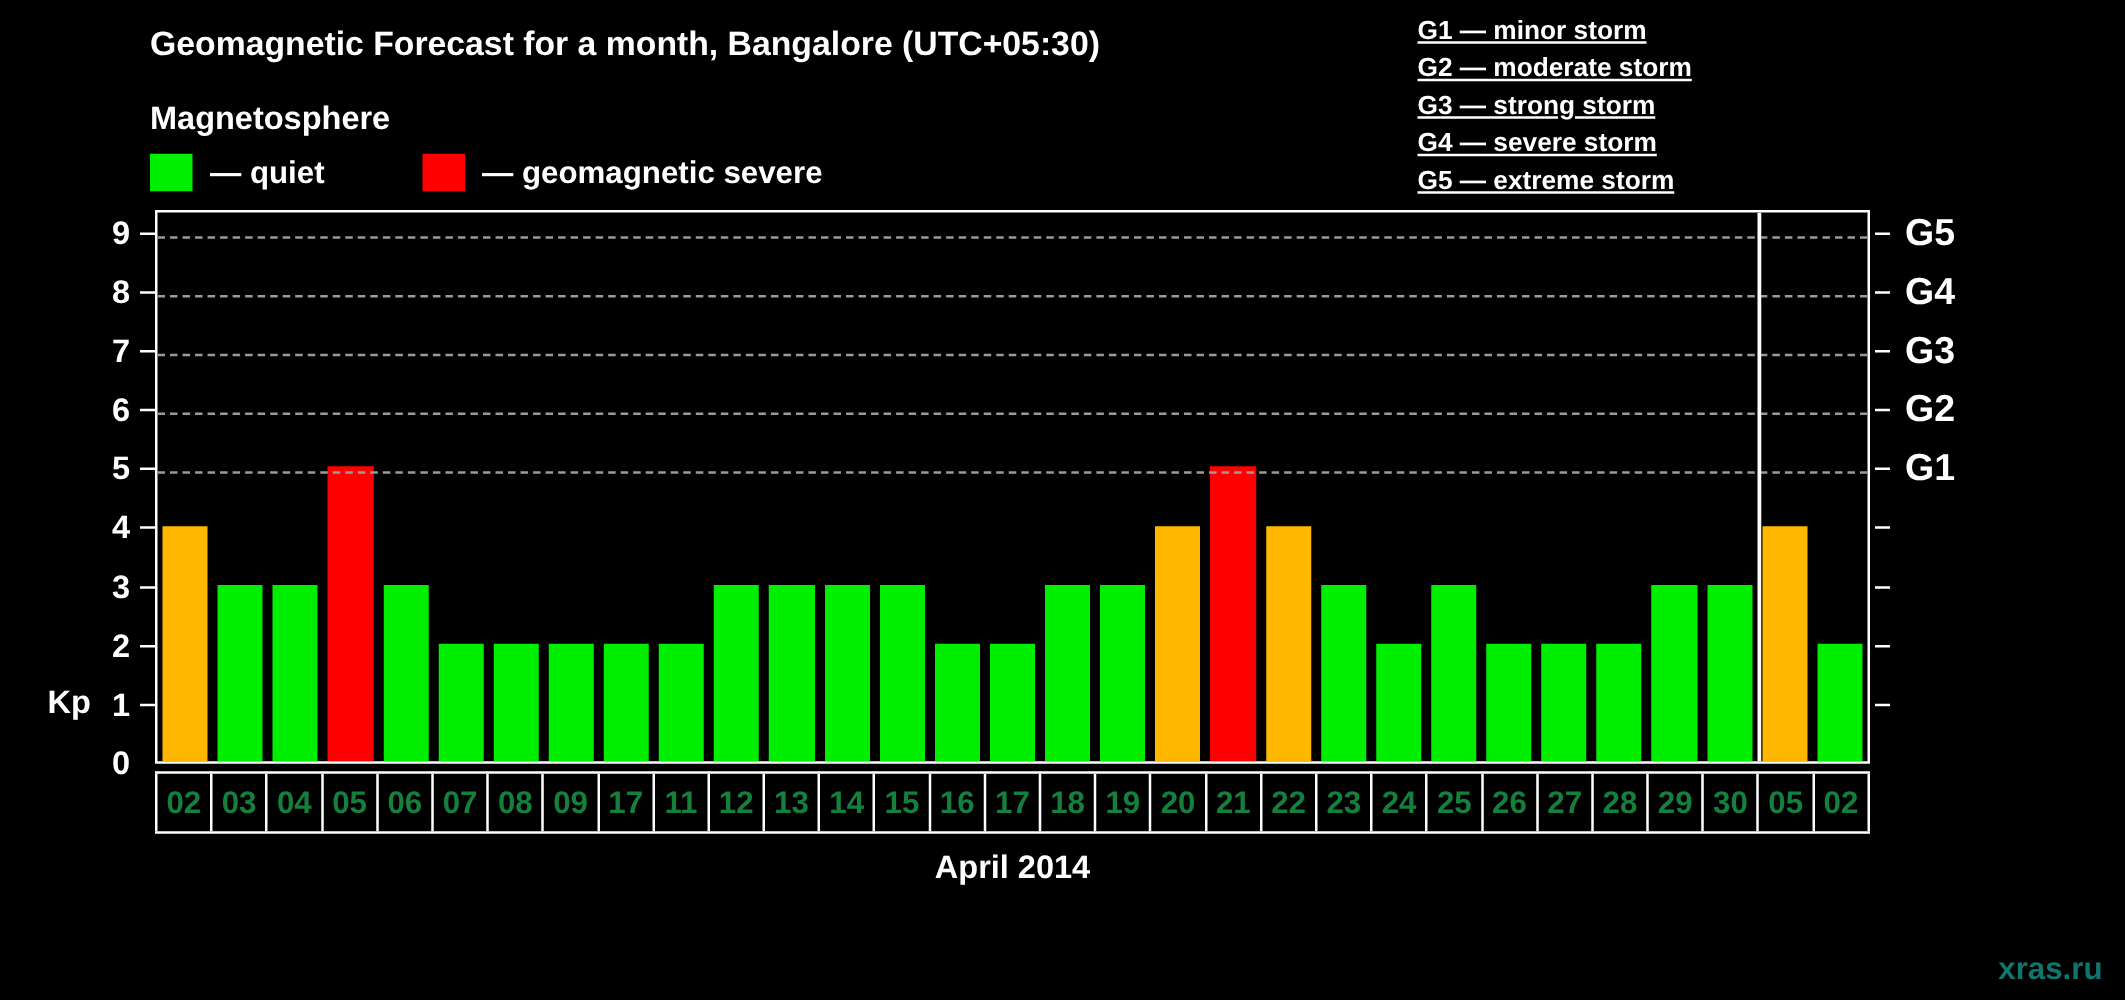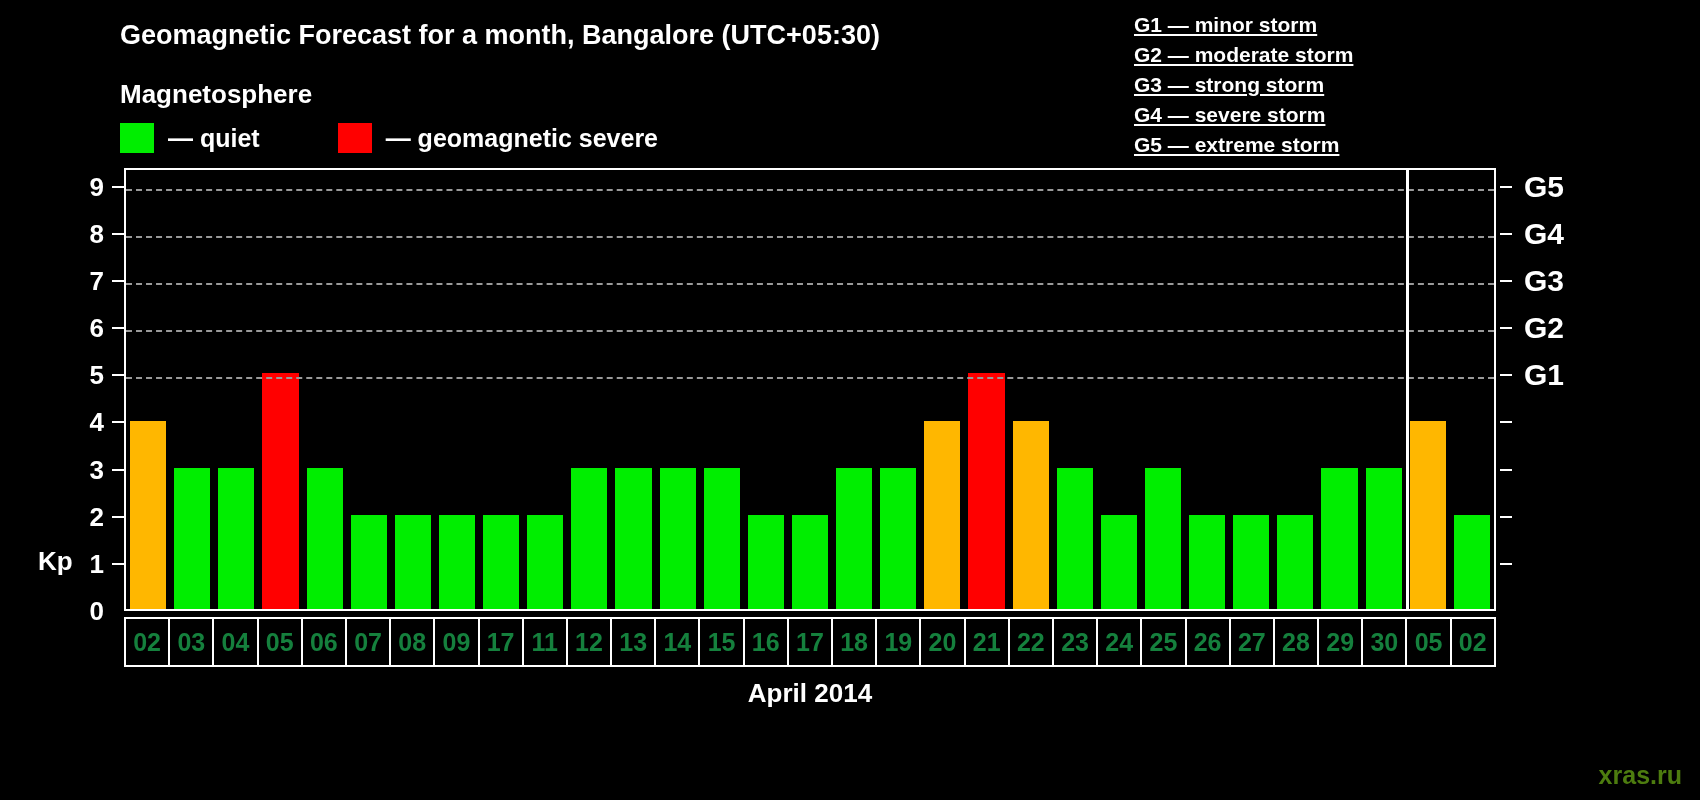--- a/index.html
+++ b/index.html
@@ -40,21 +40,21 @@
   .gtickmark{position:absolute;left:0px;width:12px;height:2px;background:#fff;transform:translateY(-50%);}
 
   
   .xaxis{position:absolute;left:124px;top:617px;width:1372px;height:46px;display:flex;border-top:2px solid #fff;border-bottom:2px solid #fff;box-sizing:content-box;}
   .xcell{flex:1 1 0;display:flex;align-items:center;justify-content:center;border-right:2px solid #fff;box-sizing:border-box;}
   .xcell:first-child{border-left:2px solid #fff;}
   .xcell-text{font-size:25px;font-weight:bold;color:#15803d;}
 
   .xtitle{position:absolute;left:0;top:678px;width:1620px;text-align:center;font-size:26px;font-weight:bold;color:#fff;}
 
-  .watermark{position:absolute;right:18px;bottom:10px;font-size:25px;font-weight:bold;color:#4d7c0f;}
+  .watermark{position:absolute;right:18px;bottom:10px;font-size:25px;font-weight:bold;color:#0f766e;}
 </style>
 </head>
 <body>
 
 <div id="root">
 
   <div class="title">Geomagnetic Forecast for a month, Bangalore (UTC+05:30)</div>
   <div class="subtitle">Magnetosphere</div>
 
   <div class="legend" id="legend">

